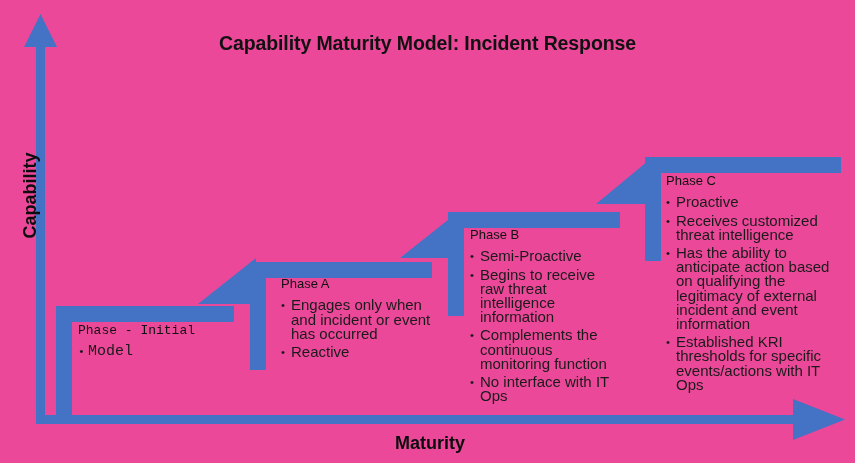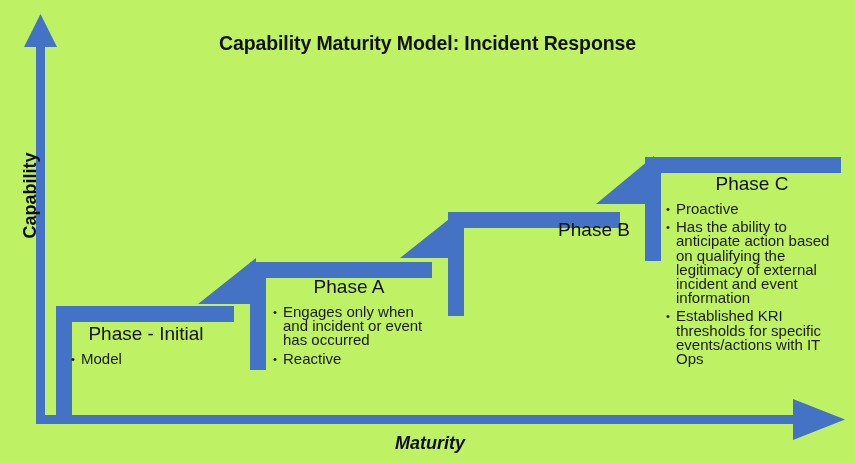--- a/index.html
+++ b/index.html
@@ -8,21 +8,21 @@
     background: #ffffff;
   }
   body {
     font-family: "Liberation Sans", sans-serif;
     -webkit-font-smoothing: antialiased;
   }
   #canvas {
     position: relative;
     width: 855px;
     height: 463px;
-    background: #bef264;
+    background: #ec4899;
     overflow: hidden;
   }
 
   
   #chart-title {
     position: absolute;
     left: 0;
     top: 32px;
     width: 855px;
     text-align: center;
@@ -56,21 +56,20 @@
   }
   #x-axis-label {
     position: absolute;
     left: 330px;
     top: 433px;
     width: 200px;
     text-align: center;
     font-size: 18px;
     font-weight: bold;
     color: #0d0d0d;
-    font-style: italic;
   }
 
   
   .step {
     position: absolute;
   }
   .step-bar {       
     position: absolute;
     background: var(--accent);
     left: 0;
@@ -86,26 +85,25 @@
   .ramp {
     position: absolute;
   }
 
   
   .phase-text {
     position: absolute;
     color: #1a1a1a;
   }
   .phase-heading {
-    font-size: 19px;
+    font-size: 13px;
     font-weight: normal;
     color: #111111;
     margin-bottom: 7px;
     line-height: 1.1;
-    text-align: center;
   }
   .phase-bullets {
     list-style: none;
     margin: 0;
     padding: 0;
   }
   .phase-bullets li {
     position: relative;
     padding-left: 10px;
     font-size: 15px;
@@ -152,53 +150,60 @@
   </svg>
 
   <svg class="ramp" style="left:596px; top:156px; width:62px; height:50px;" viewBox="0 0 62 50">
     <polygon points="0,48 58,0 58,48" fill="#4472C4"></polygon>
   </svg>
 
   <div class="step" style="--accent:#4472C4; left:56px; top:306px; width:178px; height:110px;">
     <div class="step-bar" style="width:178px; height:16px;"></div>
     <div class="step-leg" style="top:16px; width:16px; height:94px;"></div>
   </div>
-  <div class="phase-text" style="left:71px; top:324px; width:150px;">
+  <div class="phase-text" style="left:78px; top:324px; width:150px;font-family:Liberation Mono, monospace;">
     <div class="phase-heading">Phase - Initial</div>
     <ul class="phase-bullets">
       <li>Model</li>
     </ul>
   </div>
 
   <div class="step" style="--accent:#4472C4; left:250px; top:262px; width:182px; height:108px;">
     <div class="step-bar" style="width:182px; height:16px;"></div>
     <div class="step-leg" style="top:16px; width:16px; height:92px;"></div>
   </div>
-  <div class="phase-text" style="left:273px; top:277px; width:152px;">
+  <div class="phase-text" style="left:281px; top:277px; width:152px;">
     <div class="phase-heading">Phase A</div>
     <ul class="phase-bullets">
       <li>Engages only when and incident or event has occurred</li>
       <li>Reactive</li>
     </ul>
   </div>
 
   <div class="step" style="--accent:#4472C4; left:448px; top:212px; width:172px; height:104px;">
     <div class="step-bar" style="width:172px; height:16px;"></div>
     <div class="step-leg" style="top:16px; width:16px; height:88px;"></div>
   </div>
-  <div class="phase-text" style="left:470px; top:220px; width:152px;margin-left:48px;">
+  <div class="phase-text" style="left:470px; top:228px; width:152px;">
     <div class="phase-heading">Phase B</div>
+    <ul class="phase-bullets">
+      <li>Semi-Proactive</li>
+      <li>Begins to receive raw threat intelligence information</li>
+      <li>Complements the continuous monitoring function</li>
+      <li>No interface with IT Ops</li>
+    </ul>
   </div>
 
   <div class="step" style="--accent:#4472C4; left:645px; top:157px; width:196px; height:104px;">
     <div class="step-bar" style="width:196px; height:16px;"></div>
     <div class="step-leg" style="top:16px; width:16px; height:88px;"></div>
   </div>
   <div class="phase-text" style="left:666px; top:174px; width:172px;">
     <div class="phase-heading">Phase C</div>
     <ul class="phase-bullets">
       <li>Proactive</li>
+      <li>Receives customized threat intelligence</li>
       <li>Has the ability to anticipate action based on qualifying the legitimacy of external incident and event information</li>
       <li>Established KRI thresholds for specific events/actions with IT Ops</li>
     </ul>
   </div>
 
 </div>
 
 </body></html>

